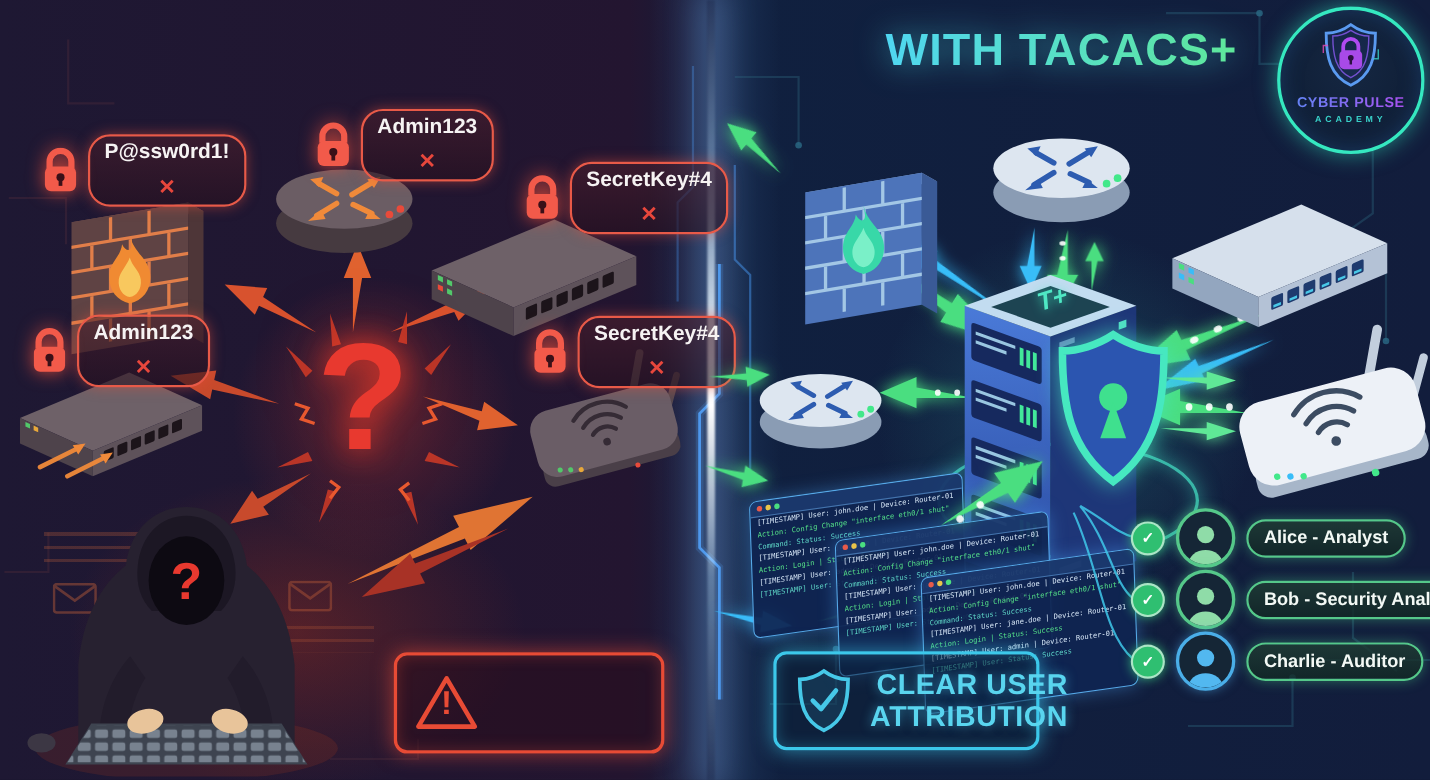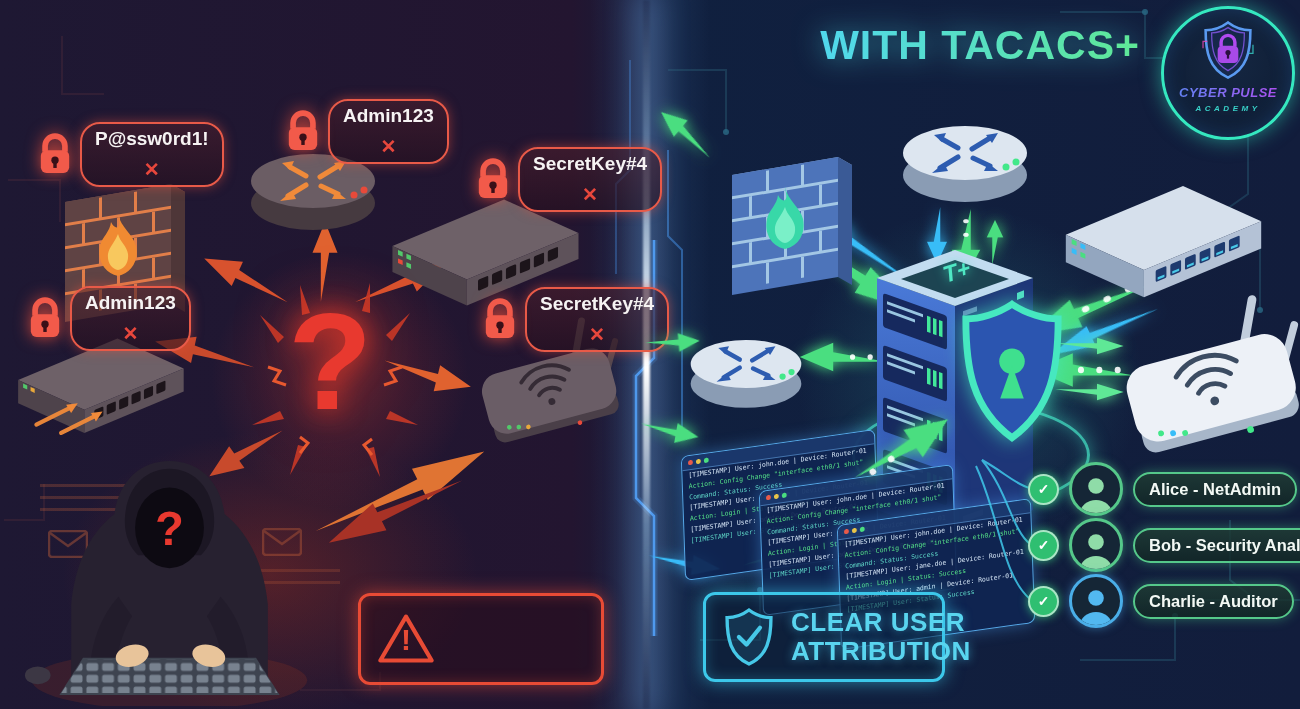--- a/index.html
+++ b/index.html
@@ -4,21 +4,21 @@
 <style>
   html,body{margin:0;padding:0;background:#0b0e1c;}
   #stage{position:relative;width:1300px;height:709px;overflow:hidden;
     font-family:"Liberation Sans",sans-serif;
     background:linear-gradient(90deg,#1e1833 0%,#231530 44%,#10203f 52%,#121d3c 100%);}
   .abs{position:absolute;}
   .glow{position:absolute;border-radius:50%;pointer-events:none;}
   
   .title{position:absolute;font-weight:900;font-size:41px;letter-spacing:1px;text-align:center;white-space:nowrap;}
   .title-left{background:linear-gradient(90deg,#f4484f,#f9a24c);-webkit-background-clip:text;background-clip:text;color:transparent;filter:drop-shadow(0 0 14px rgba(244,72,60,.65));}
-  .title-right{background:linear-gradient(90deg,#4fd6f5,#5fe896);-webkit-background-clip:text;background-clip:text;color:transparent;filter:drop-shadow(0 0 14px rgba(70,220,230,.6));text-align:right;}
+  .title-right{background:linear-gradient(90deg,#4fd6f5,#5fe896);-webkit-background-clip:text;background-clip:text;color:transparent;filter:drop-shadow(0 0 14px rgba(70,220,230,.6));}
   
   .cred{position:absolute;display:flex;align-items:center;gap:8px;}
   .cred .lock{width:34px;height:43px;filter:drop-shadow(0 0 8px rgba(240,80,60,.85));}
   .pill{display:flex;align-items:center;gap:8px;border:2.5px solid #e85a48;border-radius:20px;padding:4px 13px;
     background:linear-gradient(180deg,rgba(74,30,44,.6),rgba(40,16,30,.6));
     box-shadow:0 0 12px rgba(232,80,60,.5);color:#f6f3f3;font-weight:700;font-size:19px;white-space:nowrap;flex-direction:column;}
   .xmark{color:#e8473c;font-weight:900;font-size:19px;}
   
   .arrow{position:absolute;transform-origin:center;}
   .arrow svg{width:100%;height:100%;display:block;overflow:visible;}
@@ -54,21 +54,21 @@
   .upill{border:2px solid #55c88a;border-radius:19px;padding:6px 14px;
     background:linear-gradient(180deg,rgba(32,62,52,.8),rgba(18,40,36,.8));
     box-shadow:0 0 12px rgba(80,220,140,.4);color:#f3f9f5;font-weight:700;font-size:16.5px;white-space:nowrap;}
   
   .divider{position:absolute;left:643px;top:0;width:7px;height:709px;filter:blur(1px);
     background:linear-gradient(180deg,rgba(140,190,255,.06),rgba(170,215,255,.45) 22%,#eaf6ff 46%,#ffffff 52%,rgba(170,215,255,.45) 74%,rgba(140,190,255,.06));
     box-shadow:0 0 30px 8px rgba(130,190,255,.35);}
   
   .logo{position:absolute;left:1161px;top:6px;width:128px;height:128px;border-radius:50%;border:3px solid #35e8c0;
     box-shadow:0 0 20px rgba(50,230,190,.55),inset 0 0 20px rgba(50,120,200,.3);
-    background:radial-gradient(circle at 50% 42%,#152742,#0d1a30);text-align:center;font-style:italic;}
+    background:radial-gradient(circle at 50% 42%,#152742,#0d1a30);text-align:center;}
   .logo-title{position:absolute;left:0;top:76px;width:100%;font-size:13px;font-weight:900;letter-spacing:.5px;
     background:linear-gradient(90deg,#5a8af5,#b44af0);-webkit-background-clip:text;background-clip:text;color:transparent;}
   .logo-sub{position:absolute;left:0;top:95px;width:100%;font-size:8px;font-weight:700;letter-spacing:3.5px;color:#38d0c8;}
   .tplus{position:absolute;left:912px;top:258px;width:90px;text-align:center;font-size:23px;font-weight:900;color:#4fe8c4;
     transform:rotate(-17deg) skewX(-12deg);text-shadow:0 0 10px rgba(60,230,190,.9);}
   .ring{position:absolute;left:852px;top:402px;width:232px;height:100px;border-radius:50%;
     border:3px solid rgba(70,230,200,.75);box-shadow:0 0 20px rgba(70,230,200,.5),inset 0 0 16px rgba(70,230,200,.35);}
 </style>
 </head>
 <body>
@@ -719,21 +719,21 @@
   <div class="user-row" style="top:462px;">
     <div class="ucheck">
         <span>✓</span>
       </div>
     <div class="uavatar av-green">
         <svg width="42" height="40" viewBox="0 0 48 46">
           <circle cx="24" cy="15" r="9" fill="#8fdca8"></circle>
           <path d="M6 46 a18 15 0 0 1 36 0 Z" fill="#8fdca8"></path>
         </svg>
       </div>
-    <div class="upill">Alice - NetAdmin</div>
+    <div class="upill">Alice - Analyst</div>
   </div>
   <div class="user-row" style="top:518px;">
     <div class="ucheck">
         <span>✓</span>
       </div>
     <div class="uavatar av-green">
         <svg width="42" height="40" viewBox="0 0 48 46">
           <circle cx="24" cy="15" r="9" fill="#8fdca8"></circle>
           <path d="M6 46 a18 15 0 0 1 36 0 Z" fill="#8fdca8"></path>
         </svg>
@@ -746,21 +746,21 @@
       </div>
     <div class="uavatar av-blue">
         <svg width="42" height="40" viewBox="0 0 48 46">
           <circle cx="24" cy="15" r="9" fill="#52b8f0"></circle>
           <path d="M6 46 a18 15 0 0 1 36 0 Z" fill="#52b8f0"></path>
         </svg>
       </div>
     <div class="upill">Charlie - Auditor</div>
   </div>
 
-  <div class="alert-box attrbox" style="left:703px;top:592px;width:242px;height:90px;">
+  <div class="alert-box attrbox" style="left:703px;top:592px;width:242px;height:90px;text-align:right;">
     <svg width="54" height="62" viewBox="0 0 64 72" style="flex:0 0 auto;">
       <path d="M32 4 C40 10 50 13 58 13 C58 38 54 58 32 68 C10 58 6 38 6 13 C14 13 24 10 32 4 Z" fill="rgba(60,180,220,.14)" stroke="#46c8e8" stroke-width="4"></path>
       <path d="M20 36 L29 45 L45 25" fill="none" stroke="#46c8e8" stroke-width="5" stroke-linecap="round" stroke-linejoin="round"></path>
     </svg>
     <div class="btext">
         <div>CLEAR USER</div>
         <div>ATTRIBUTION</div>
       </div>
   </div>
 

